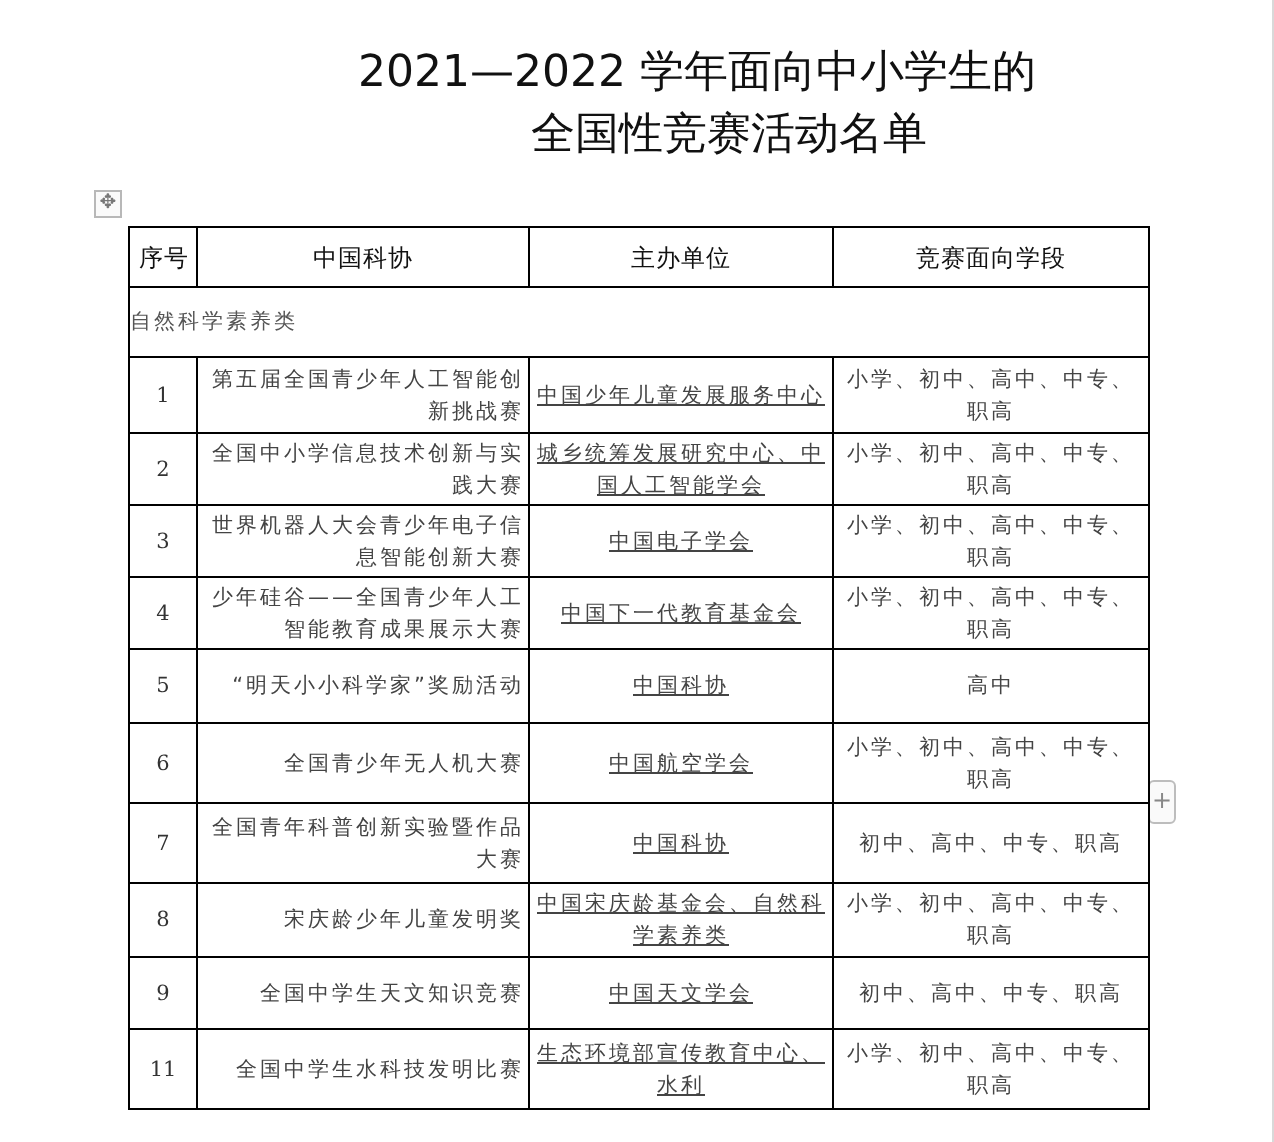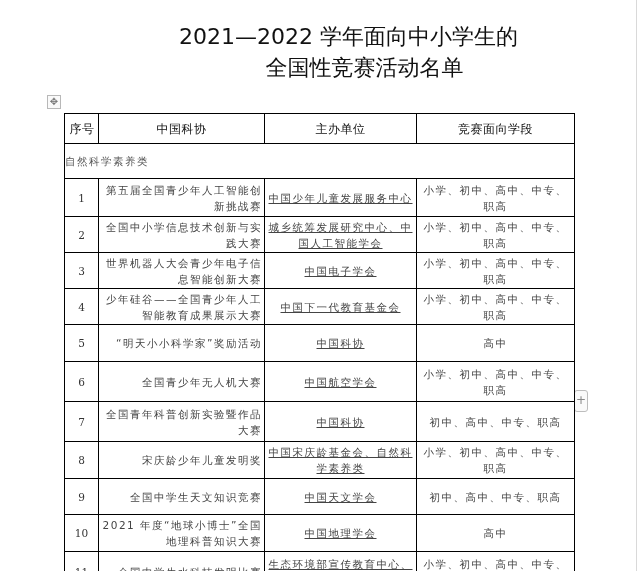--- a/index.html
+++ b/index.html
@@ -120,26 +120,20 @@
       <td class="name">宋庆龄少年儿童发明奖</td>
       <td class="org">中国宋庆龄基金会、自然科学素养类</td>
       <td class="stage">小学、初中、高中、中专、职高</td>
     </tr>
     <tr style="height:36px">
       <td class="num">9</td>
       <td class="name">全国中学生天文知识竞赛</td>
       <td class="org">中国天文学会</td>
       <td class="stage">初中、高中、中专、职高</td>
     </tr>
-    <tr style="height:37px">
-      <td class="num">10</td>
-      <td class="name">2021 年度“地球小博士”全国地理科普知识大赛</td>
-      <td class="org">中国地理学会</td>
-      <td class="stage">高中</td>
-    </tr>
     <tr style="height:40px">
       <td class="num">11</td>
       <td class="name">全国中学生水科技发明比赛</td>
       <td class="org">生态环境部宣传教育中心、水利</td>
       <td class="stage">小学、初中、高中、中专、职高</td>
     </tr>
   </tbody>
 </table>
 
 </body></html>

